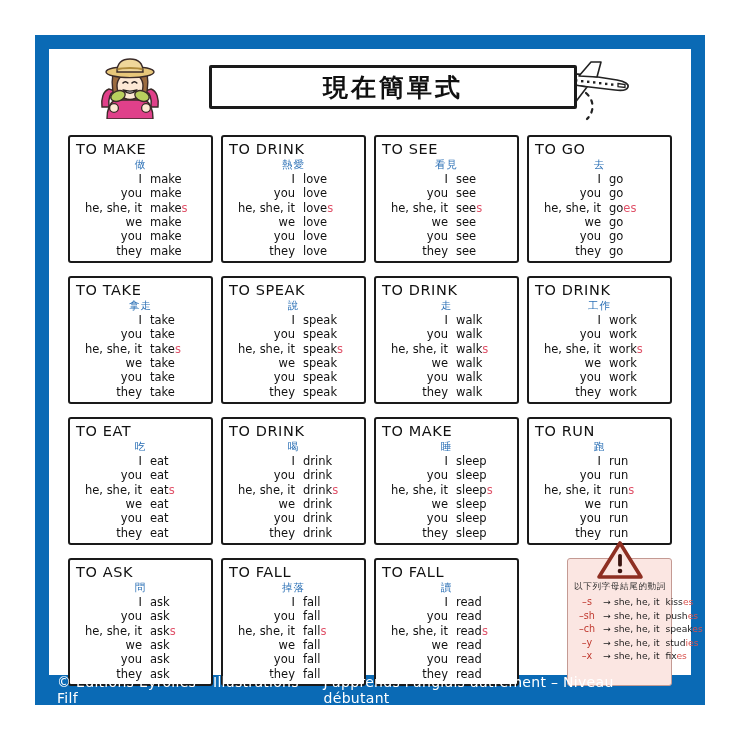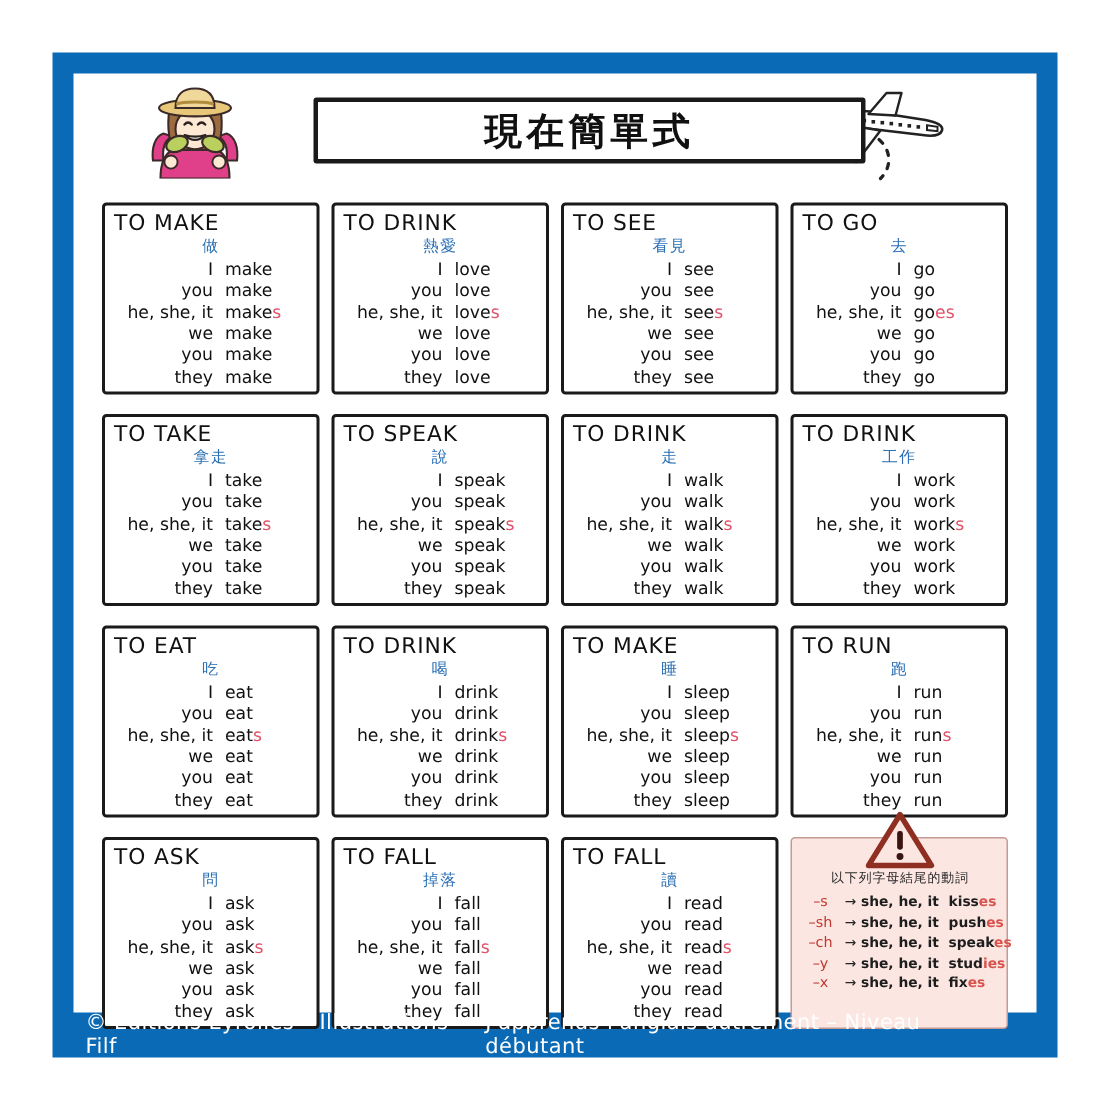--- a/index.html
+++ b/index.html
@@ -128,20 +128,21 @@
   .redsfx { color: #e0536a; }
 
   
   #rules {
     position: relative;
     border: 1.5px solid #c49a93;
     background: #fbe6e2;
     box-sizing: border-box;
     border-radius: 3px;
     padding: 22px 5px 4px 6px;
+    margin-left: 40px;
   }
   #warn-tri {
     position: absolute;
     left: 50%;
     top: -19px;
     transform: translateX(-50%);
   }
   #rules-head {
     text-align: center;
     font-size: 8.6px;
@@ -164,21 +165,21 @@
     color: #c0392f;
     flex: 0 0 auto;
     font-size: 9.6px;
   }
   .rarrow {
     width: 14px;
     text-align: center;
     flex: 0 0 auto;
     color: #222;
   }
-  .rex { flex: 1 1 auto; font-weight: bold; }
+  .rex { flex: 1 1 auto; }
   .rex .hl { color: #d9534f; }
 
   
   #footer {
     position: absolute;
     left: 14px;
     right: 14px;
     bottom: 0;
     height: 30px;
     display: flex;

